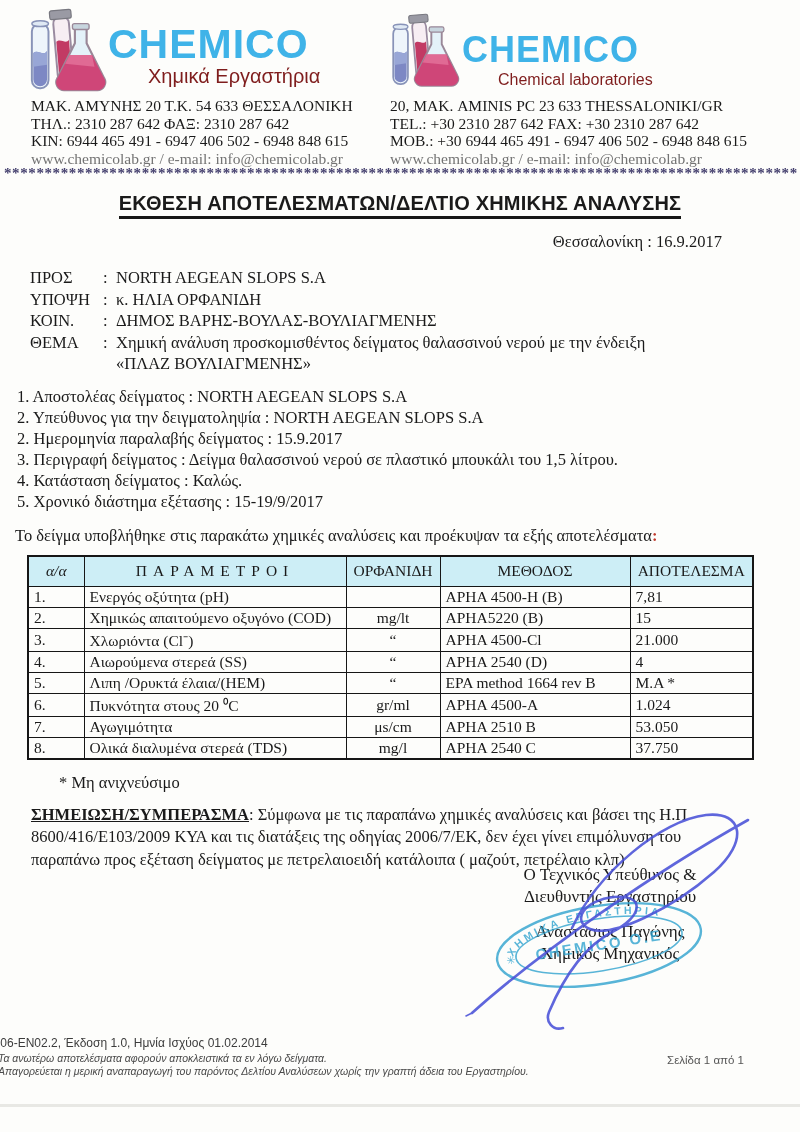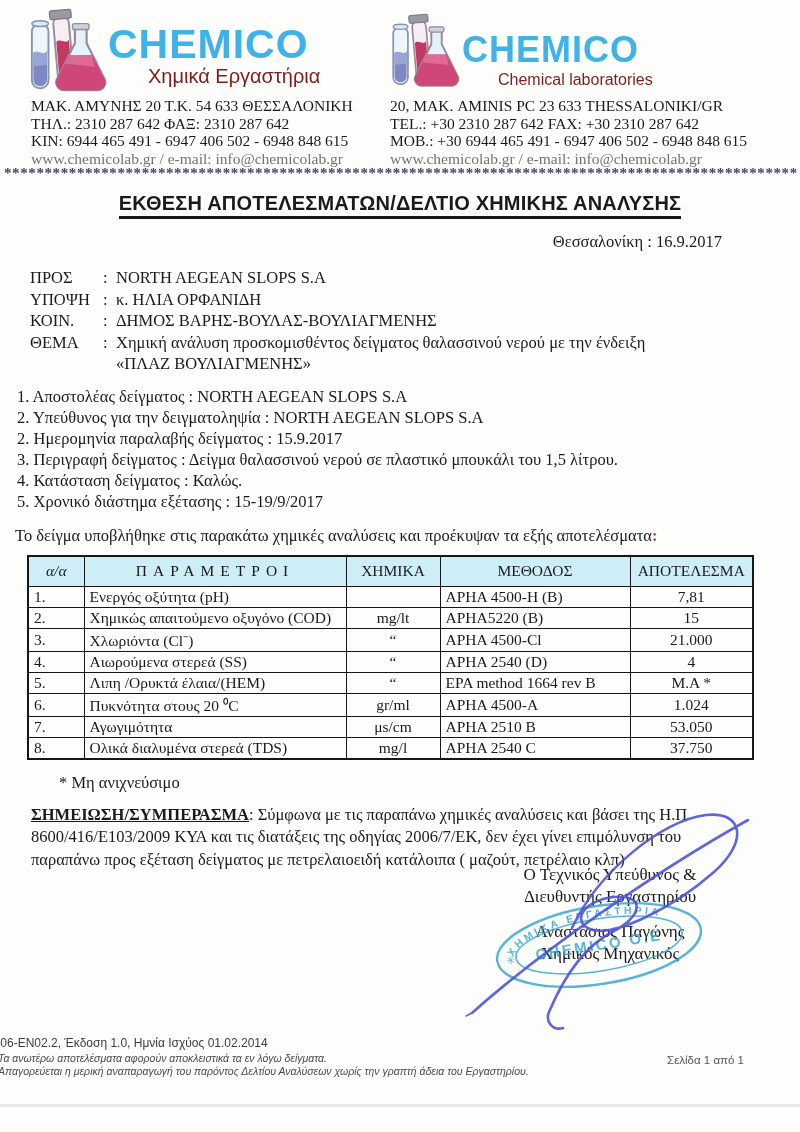--- a/index.html
+++ b/index.html
@@ -51,21 +51,21 @@
   table.results { border-collapse:collapse; margin:9px 0 0 27px; width:725px; border:2px solid #161616; table-layout:fixed; }
   table.results th, table.results td { border:1.4px solid #161616; font-size:15.5px; overflow:hidden; white-space:nowrap; }
   table.results thead th { background:#cdeef6; height:31px; font-weight:normal; text-align:center; }
   th.h-aa { font-style:italic; }
   th.h-param { letter-spacing:6px; }
   table.results td { height:21px; padding:0 5px; }
   td.c-n { padding-left:10px; }
   td.c-param { padding-left:9px; }
   td.c-unit { text-align:center; }
   td.c-method { padding-left:14px; }
-  td.c-result { text-align:center;margin-left:40px; }
+  td.c-result { text-align:left;margin-left:40px; }
   
   .footnote { margin:13px 0 0 59px; font-size:16.5px; }
   .conclusion { margin:11px 0 0 31px; width:692px; font-size:16.5px; line-height:22.5px; }
   .concl-label { font-weight:bold; text-decoration:underline; }
   
   .sig-block { position:absolute; left:455px; top:864px; width:310px; text-align:center; font-size:17px; line-height:22px; }
   .sig-gap { height:13px; }
   .stamp-wrap { position:absolute; left:492px; top:903px; width:214px; height:84px; transform:rotate(-9deg); opacity:0.8; pointer-events:none; }
   .ink-wrap { position:absolute; left:420px; top:795px; width:380px; height:255px; pointer-events:none; }
   
@@ -181,21 +181,21 @@
         <col style="width:56px">
         <col style="width:262px">
         <col style="width:94px">
         <col style="width:190px">
         <col style="width:123px">
       </colgroup>
     <thead>
       <tr>
         <th class="h-aa">α/α</th>
         <th class="h-param">ΠΑΡΑΜΕΤΡΟΙ</th>
-        <th class="h-unit">ΧΗΜΙΚΑ</th>
+        <th class="h-unit">ΟΡΦΑΝΙΔΗ</th>
         <th class="h-meth">ΜΕΘΟΔΟΣ</th>
         <th class="h-res">ΑΠΟΤΕΛΕΣΜΑ</th>
       </tr>
     </thead>
     <tbody>
       <tr>
         <td class="c-n">1.</td>
           <td class="c-param">Ενεργός οξύτητα  (pH)</td>
           <td class="c-unit"></td>
           <td class="c-method">APHA 4500-H (B)</td>

